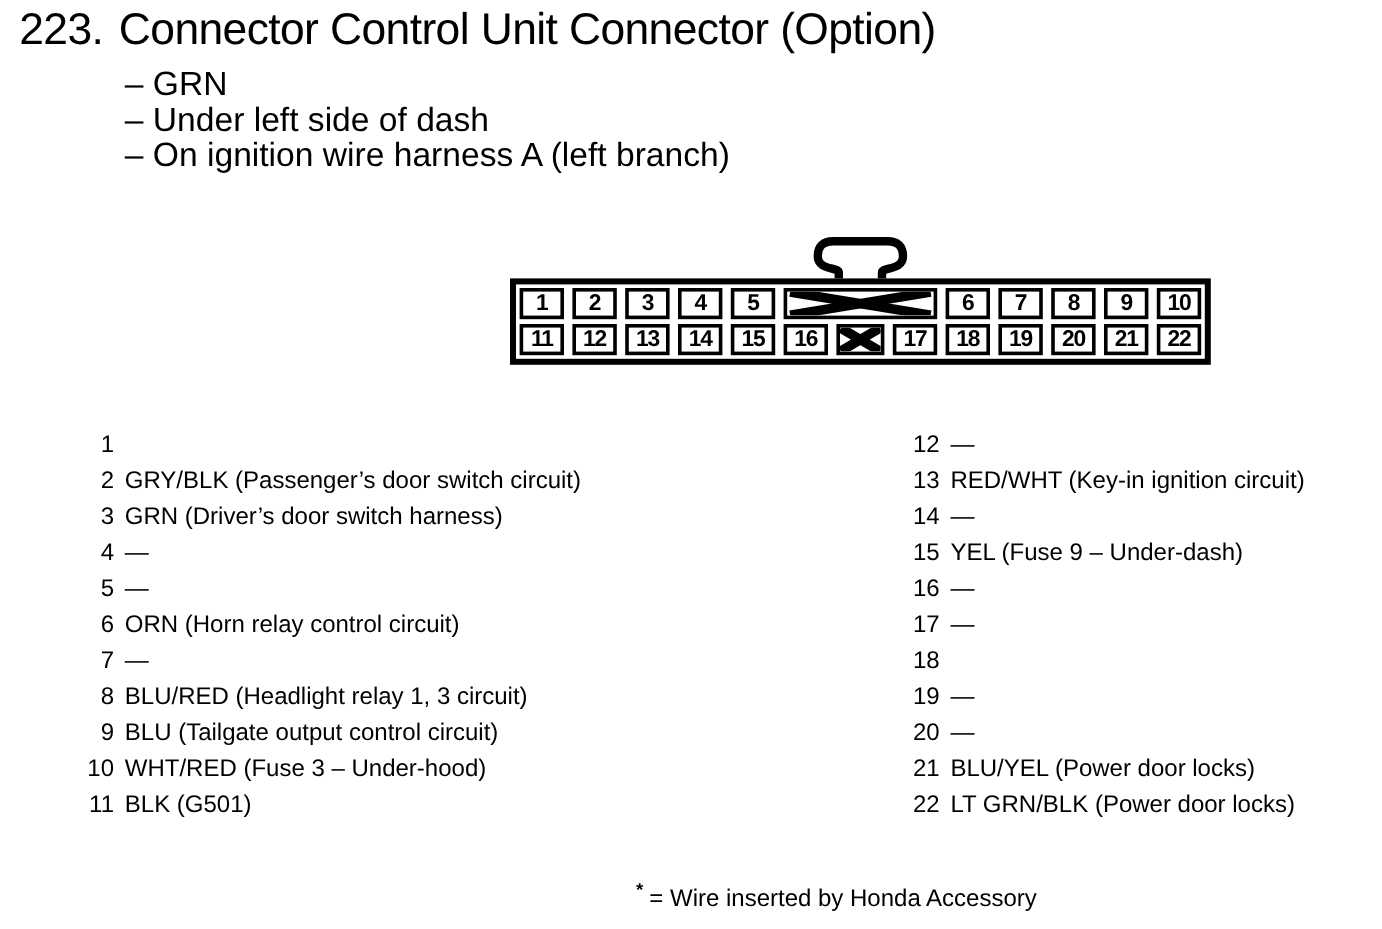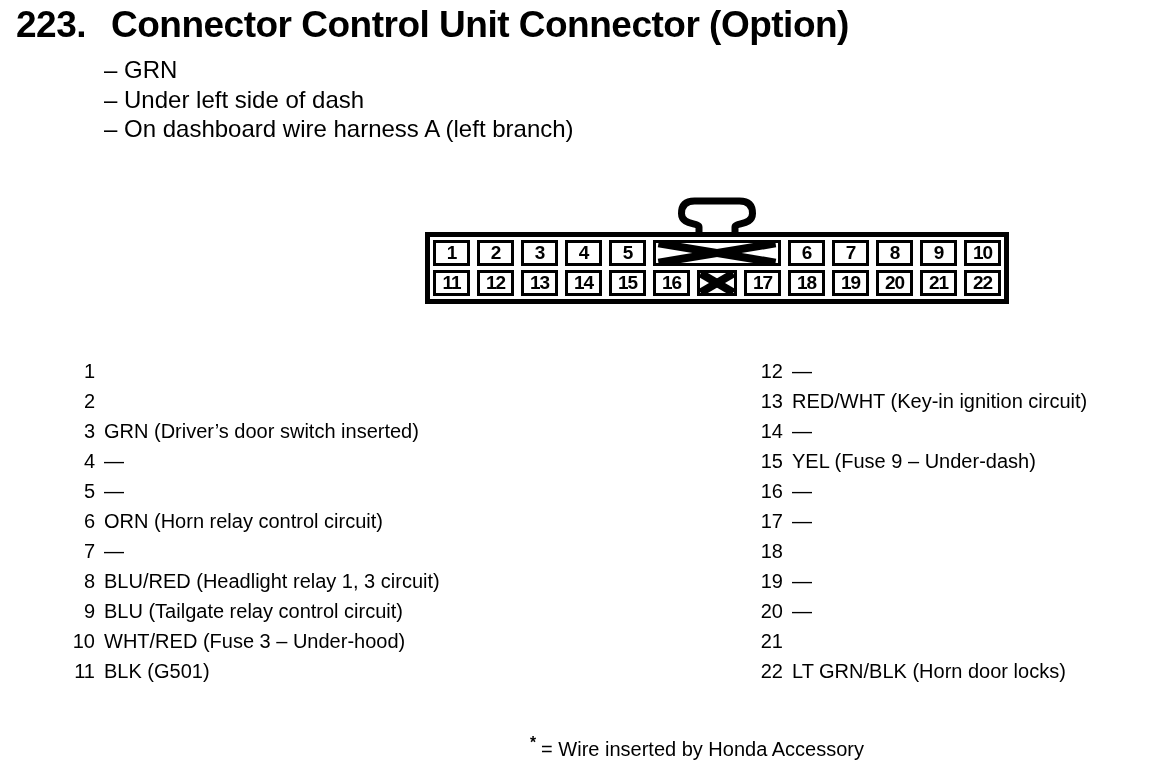--- a/index.html
+++ b/index.html
@@ -4,26 +4,26 @@
 <style>
   html, body { margin:0; padding:0; background:#fff; }
   .page {
     position:relative; width:1152px; height:774px; background:#ffffff;
     font-family:"Liberation Sans", sans-serif; color:#000; overflow:hidden;
   }
 
   
   .heading {
     position:absolute; left:16px; top:4px;
-    display:flex; gap:25px; align-items:baseline;
-    font-weight:bold; font-size:37px; letter-spacing:-0.5px; white-space:nowrap;
-  }
-
-  
-  .notes { position:absolute; left:104px; top:55px; font-size:24px; line-height:29.5px; }
+    display:flex; gap:13px; align-items:baseline;
+    font-weight:normal; font-size:37px; letter-spacing:-0.5px; white-space:nowrap;
+  }
+
+  
+  .notes { position:absolute; left:104px; top:55px; font-size:28px; line-height:29.5px; }
   .note-line { white-space:pre; }
 
   
   .connector-wrap { position:absolute; left:425px; top:196px; width:584px; }
   .latch-tab { position:absolute; left:250px; top:0; width:84px; height:38px; z-index:0; }
   .connector-body {
     position:relative; z-index:1; margin-top:36px; box-sizing:border-box;
     width:584px; border:5px solid #000; background:#fff; padding:3px;
     display:flex; flex-direction:column; gap:4px;
   }
@@ -54,21 +54,21 @@
 <div class="page">
 
   <div class="heading">
     <span>223.</span>
     <span>Connector Control Unit Connector (Option)</span>
   </div>
 
   <div class="notes">
       <div class="note-line">– GRN</div>
       <div class="note-line">– Under left side of dash</div>
-      <div class="note-line">– On dashboard wire harness A (left branch)</div>
+      <div class="note-line">– On ignition wire harness A (left branch)</div>
     </div>
 
   <div class="connector-wrap">
     <svg class="latch-tab" viewBox="0 0 84 38" preserveAspectRatio="none">
       <path d="M 24 38 V 31 C 24 26.5 6.5 29.5 6.5 17.5 Q 6.5 5 19.5 5 L 64.5 5 Q 77.5 5 77.5 17.5 C 77.5 29.5 60 26.5 60 31 V 38" fill="#ffffff" stroke="#000000" stroke-width="7" stroke-linejoin="round"></path>
     </svg>
     <div class="connector-body">
       <div class="crow" id="crow-top">
           <div class="cell">1</div>
           <div class="cell">2</div>
@@ -109,24 +109,25 @@
         </div>
     </div>
   </div>
 
   <div class="pin-col pin-col-left">
       <div class="pin-row">
         <span class="pin-num">1</span>
       </div>
       <div class="pin-row">
         <span class="pin-num">2</span>
+        <span class="pin-desc">GRY/BLK (Passenger’s door switch circuit)</span>
       </div>
       <div class="pin-row">
         <span class="pin-num">3</span>
-        <span class="pin-desc">GRN (Driver’s door switch inserted)</span>
+        <span class="pin-desc">GRN (Driver’s door switch harness)</span>
       </div>
       <div class="pin-row">
         <span class="pin-num">4</span>
         <span class="pin-desc">—</span>
       </div>
       <div class="pin-row">
         <span class="pin-num">5</span>
         <span class="pin-desc">—</span>
       </div>
       <div class="pin-row">
@@ -136,21 +137,21 @@
       <div class="pin-row">
         <span class="pin-num">7</span>
         <span class="pin-desc">—</span>
       </div>
       <div class="pin-row">
         <span class="pin-num">8</span>
         <span class="pin-desc">BLU/RED (Headlight relay 1, 3 circuit)</span>
       </div>
       <div class="pin-row">
         <span class="pin-num">9</span>
-        <span class="pin-desc">BLU (Tailgate relay control circuit)</span>
+        <span class="pin-desc">BLU (Tailgate output control circuit)</span>
       </div>
       <div class="pin-row">
         <span class="pin-num">10</span>
         <span class="pin-desc">WHT/RED (Fuse 3 – Under-hood)</span>
       </div>
       <div class="pin-row">
         <span class="pin-num">11</span>
         <span class="pin-desc">BLK (G501)</span>
       </div>
     </div>
@@ -185,24 +186,25 @@
       <div class="pin-row">
         <span class="pin-num">19</span>
         <span class="pin-desc">—</span>
       </div>
       <div class="pin-row">
         <span class="pin-num">20</span>
         <span class="pin-desc">—</span>
       </div>
       <div class="pin-row">
         <span class="pin-num">21</span>
+        <span class="pin-desc">BLU/YEL (Power door locks)</span>
       </div>
       <div class="pin-row">
         <span class="pin-num">22</span>
-        <span class="pin-desc">LT GRN/BLK (Horn door locks)</span>
+        <span class="pin-desc">LT GRN/BLK (Power door locks)</span>
       </div>
     </div>
 
   <div class="footnote">
     <span class="fsym">*</span><span>= Wire inserted by Honda Accessory</span>
   </div>
 
 </div>
 
 </body></html>

